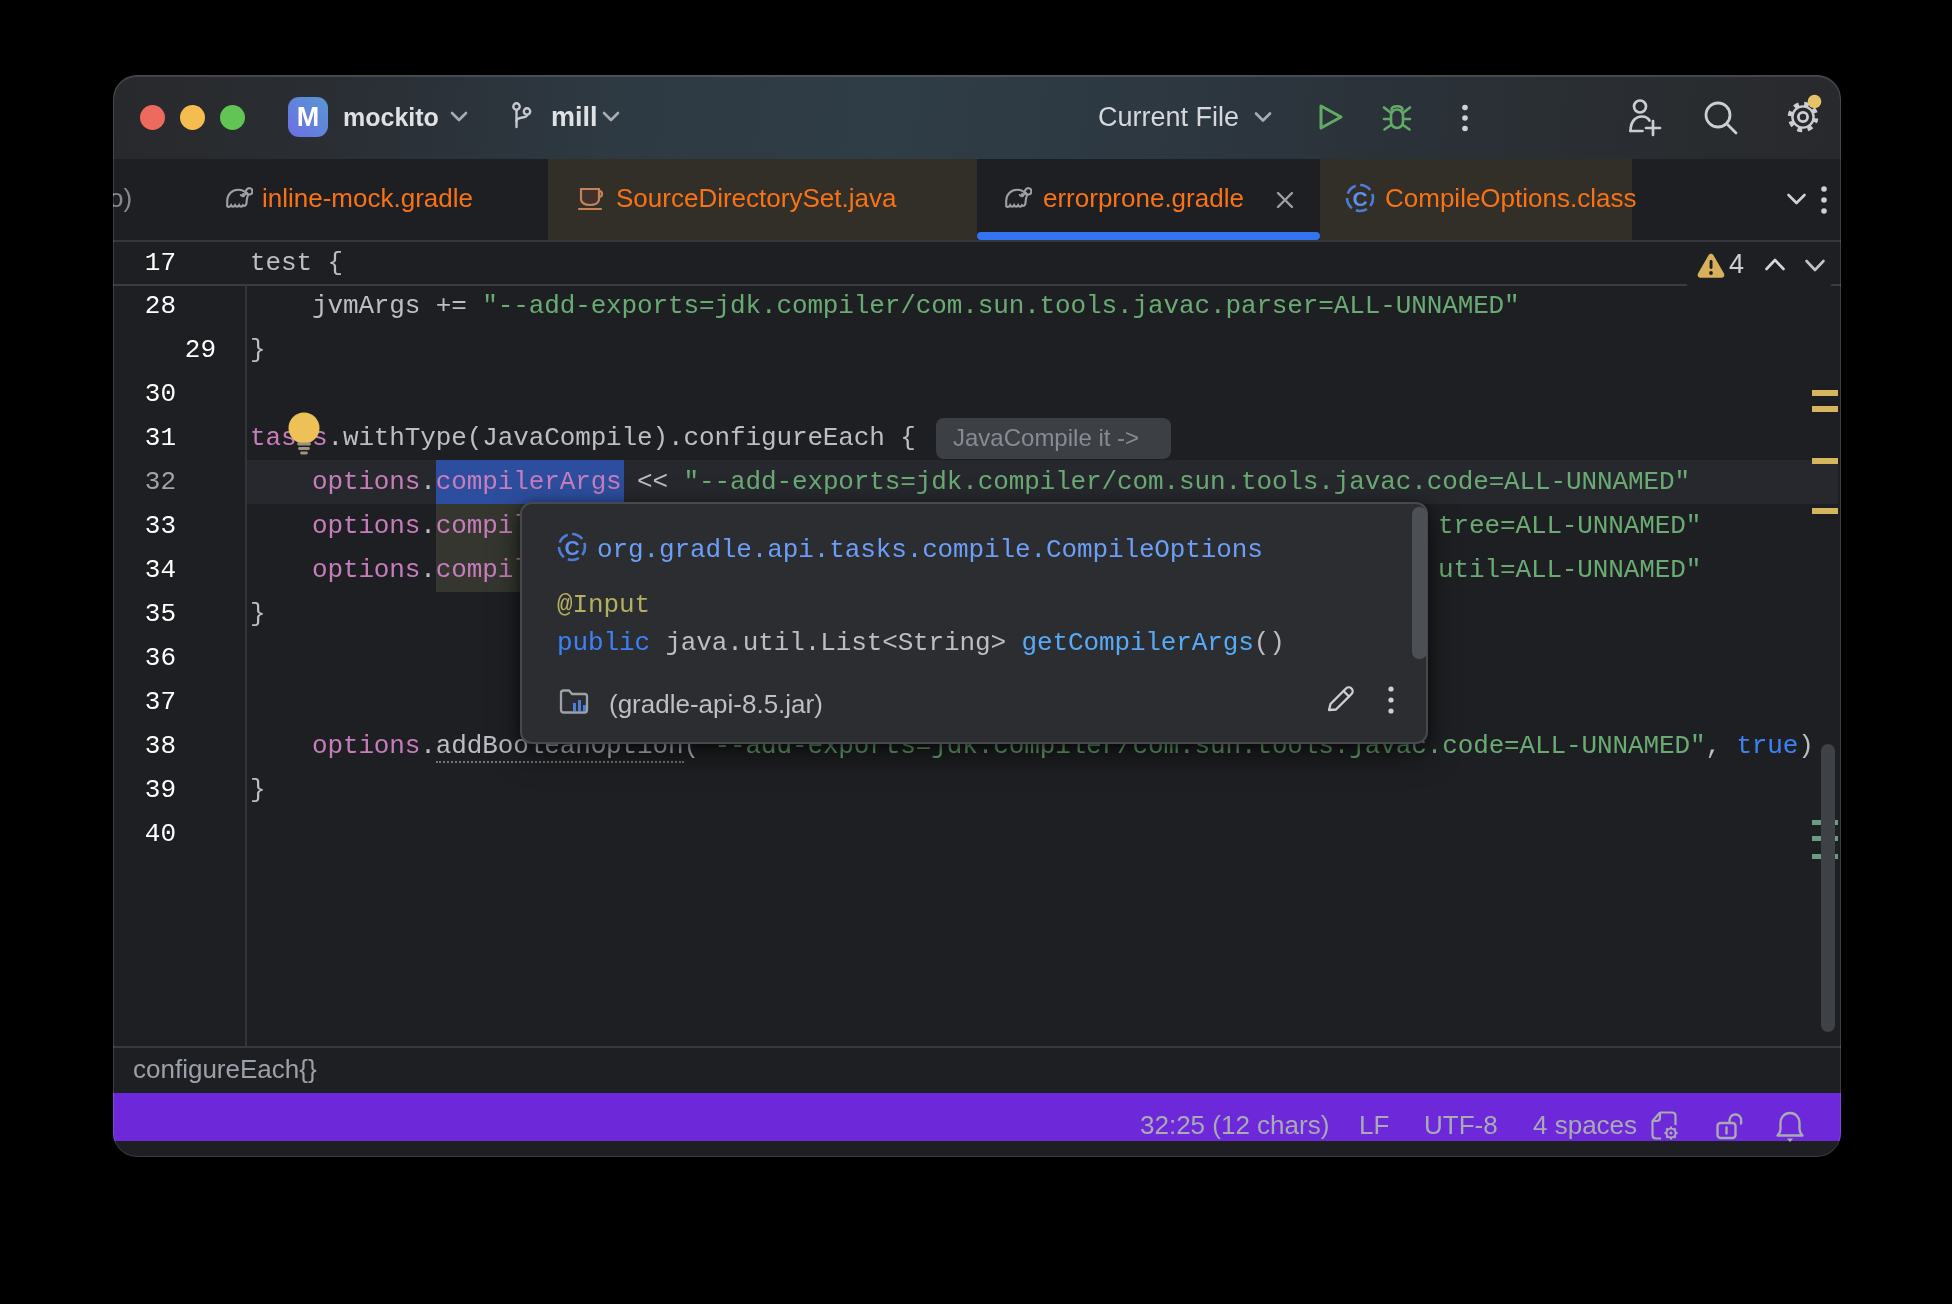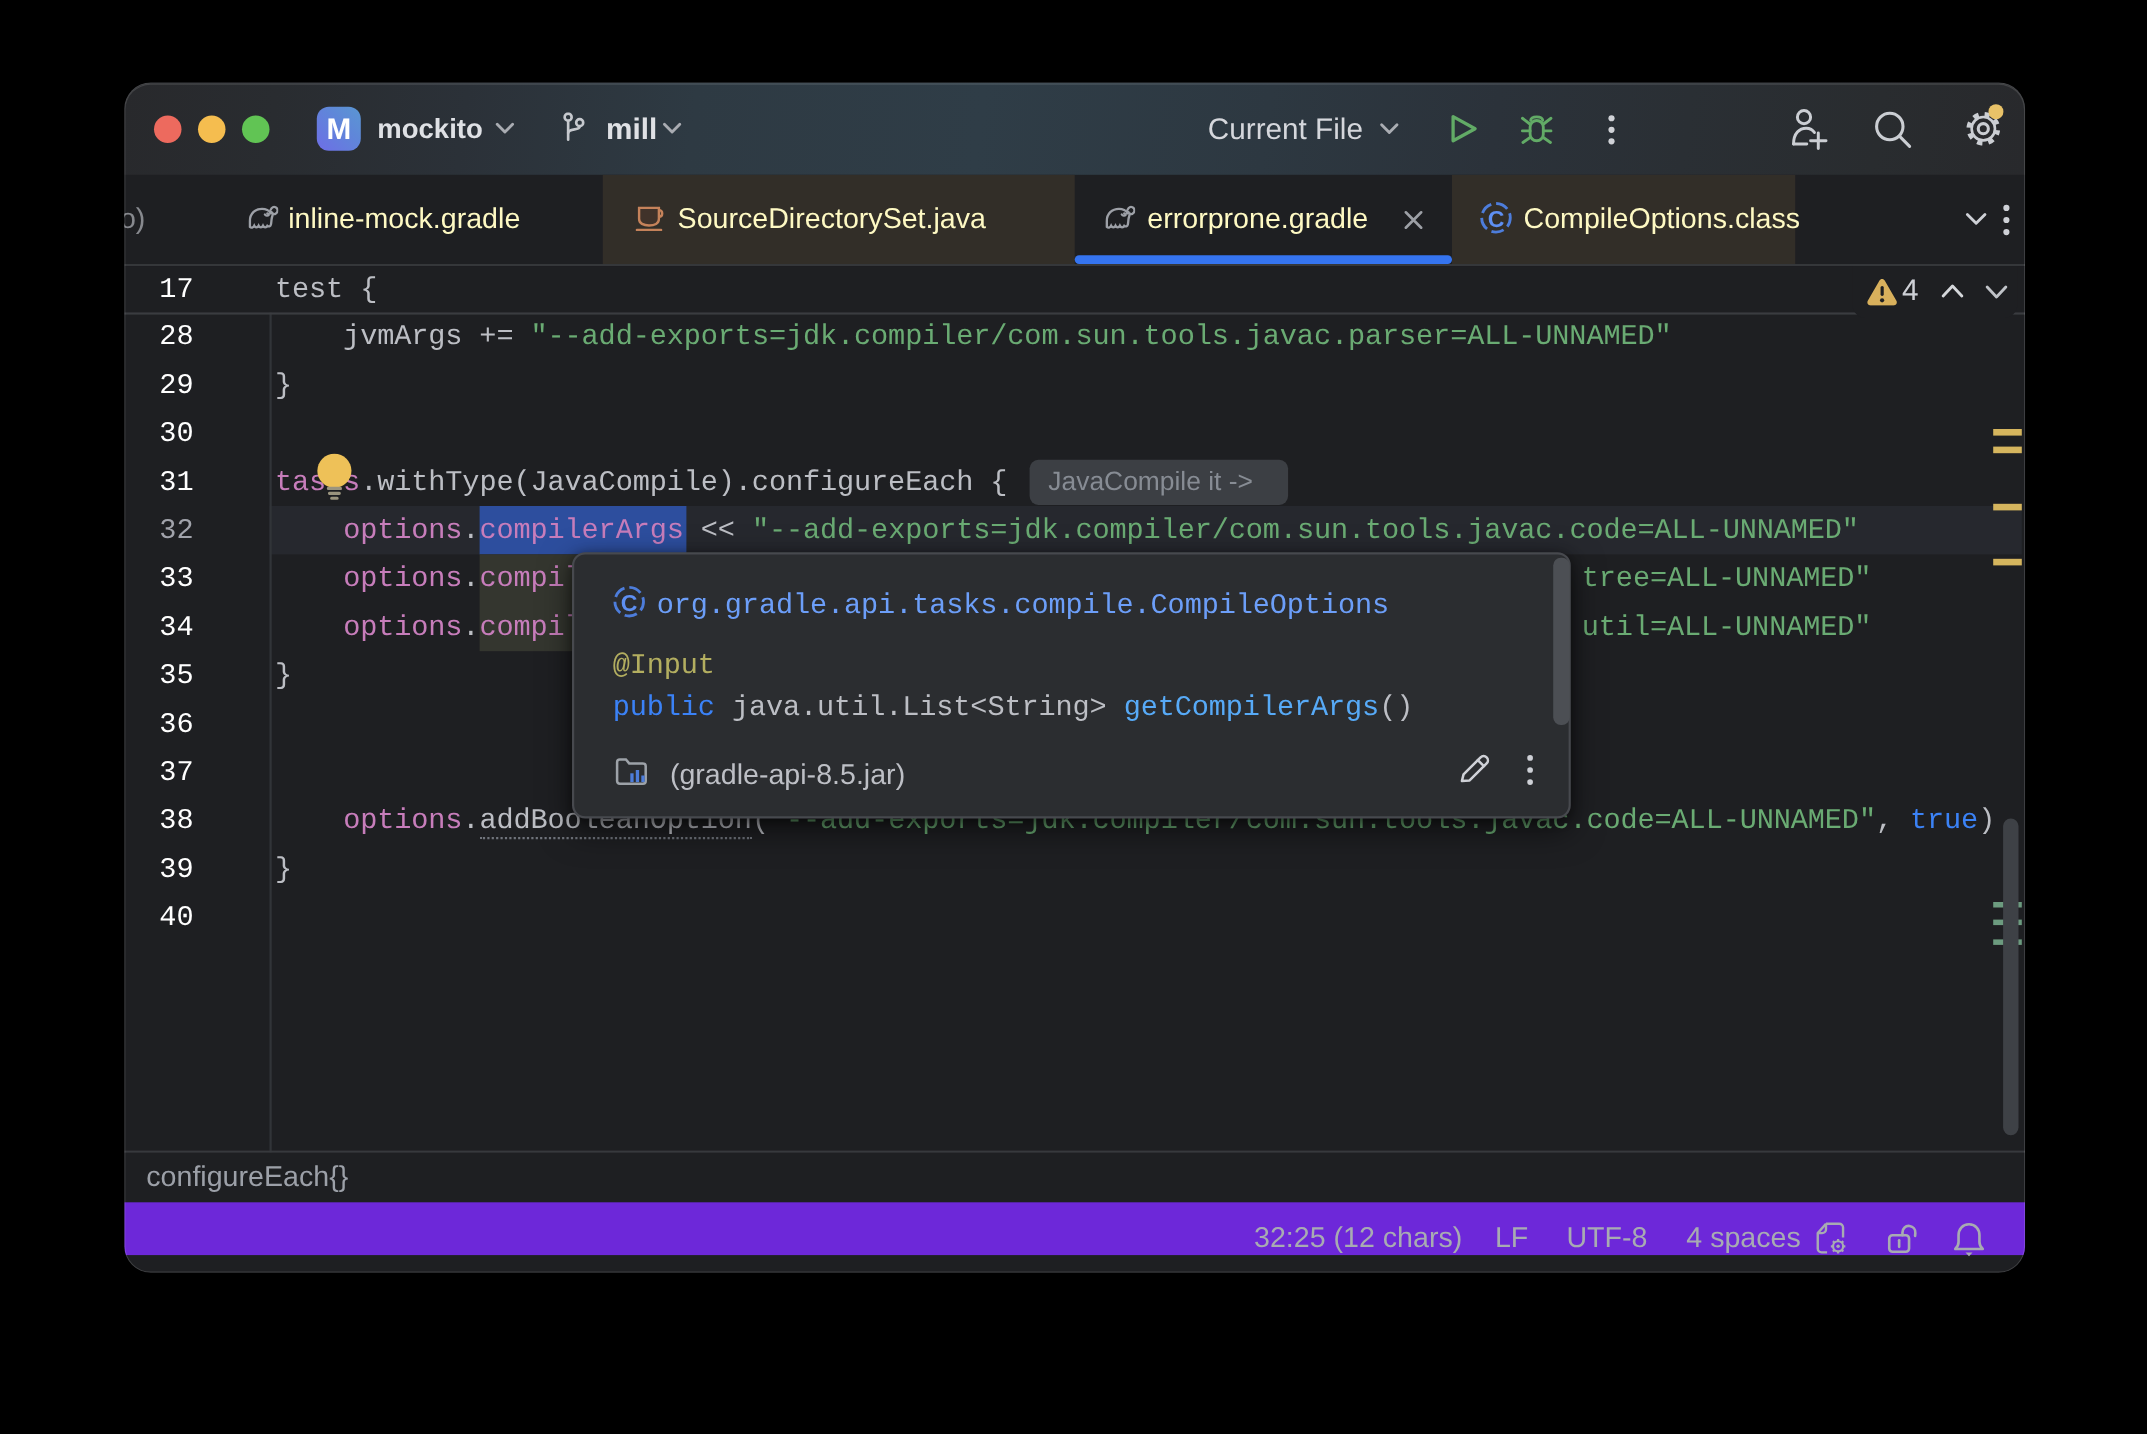--- a/index.html
+++ b/index.html
@@ -18,21 +18,21 @@
   .sans { font-family:"Liberation Sans", sans-serif; }
   
   #titlebar {
     position:absolute; left:0; top:0; width:1728px; height:84px;
     background:linear-gradient(97deg,#28292c 0%,#292c30 8%,#2b3138 18%,#2e3a43 30%,#2f3d47 45%,#2d3841 60%,#2b323a 72%,#2a2f34 82%,#292c2f 92%,#28292c 100%);
   }
   .light { position:absolute; top:30px; width:25px; height:25px; border-radius:50%; }
   #titlebar .ttext { position:absolute; top:0; height:84px; line-height:84px; color:#dfe1e5; font-size:27px; }
   
   #tabbar { position:absolute; left:0; top:84px; width:1728px; height:83px; background:#1e1f22; }
-  #tabbar .tabtext { position:absolute; top:0; height:81px; line-height:79px; font-size:26px; color:#fef9c3; }
+  #tabbar .tabtext { position:absolute; top:0; height:81px; line-height:79px; font-size:26px; color:#f97316; }
   .browntab { position:absolute; top:0; height:81px; background:#322e28; }
   #tabline { position:absolute; left:864px; top:73px; width:343px; height:8px; background:#3574f0; border-radius:4px; }
   #tabborder { position:absolute; left:0; top:81px; width:1728px; height:2px; background:#35373a; }
   
   #editor { position:absolute; left:0; top:167px; width:1728px; height:806px; background:#1e1f22; }
   .num { position:absolute; width:63px; text-align:right; font-size:26px; color:#ffffff; height:44px; line-height:44px; font-family:"Liberation Mono", monospace;}
   .code { position:absolute; font-size:26px; height:44px; line-height:44px; white-space:pre; font-family:"Liberation Mono", monospace; letter-spacing:-0.12px;}
   .w { color:#bcbec4; } .pk { color:#c77dbb; } .st { color:#6aab73; } .kw { color:#3b82f6; }
   #gutborder { position:absolute; left:132px; top:209px; width:2px; height:764px; background:#313438; }
   
@@ -183,21 +183,21 @@
 
   <div id="editor">
 
     <div class="abs" style="left:132px; top:218px; width:1593px; height:44px; background:#26282e;"></div>
 
     <div class="abs" style="left:323px; top:218px; width:188px; height:44px; background:#2d4e9e;"></div>
 
     <div class="abs" style="left:323px; top:262px; width:188px; height:88px; background:#34362f;"></div>
 
     <div class="num" style="top:42px;">28</div>
-    <div class="num" style="top:86px;">29</div>
+    <div class="num" style="top:86px;margin-left:40px;">29</div>
     <div class="num" style="top:130px;">30</div>
     <div class="num" style="top:174px;">31</div>
     <div class="num" style="top:218px; color:#a1a3ab;">32</div>
     <div class="num" style="top:262px;">33</div>
     <div class="num" style="top:306px;">34</div>
     <div class="num" style="top:350px;">35</div>
     <div class="num" style="top:394px;">36</div>
     <div class="num" style="top:438px;">37</div>
     <div class="num" style="top:482px;">38</div>
     <div class="num" style="top:526px;">39</div>

